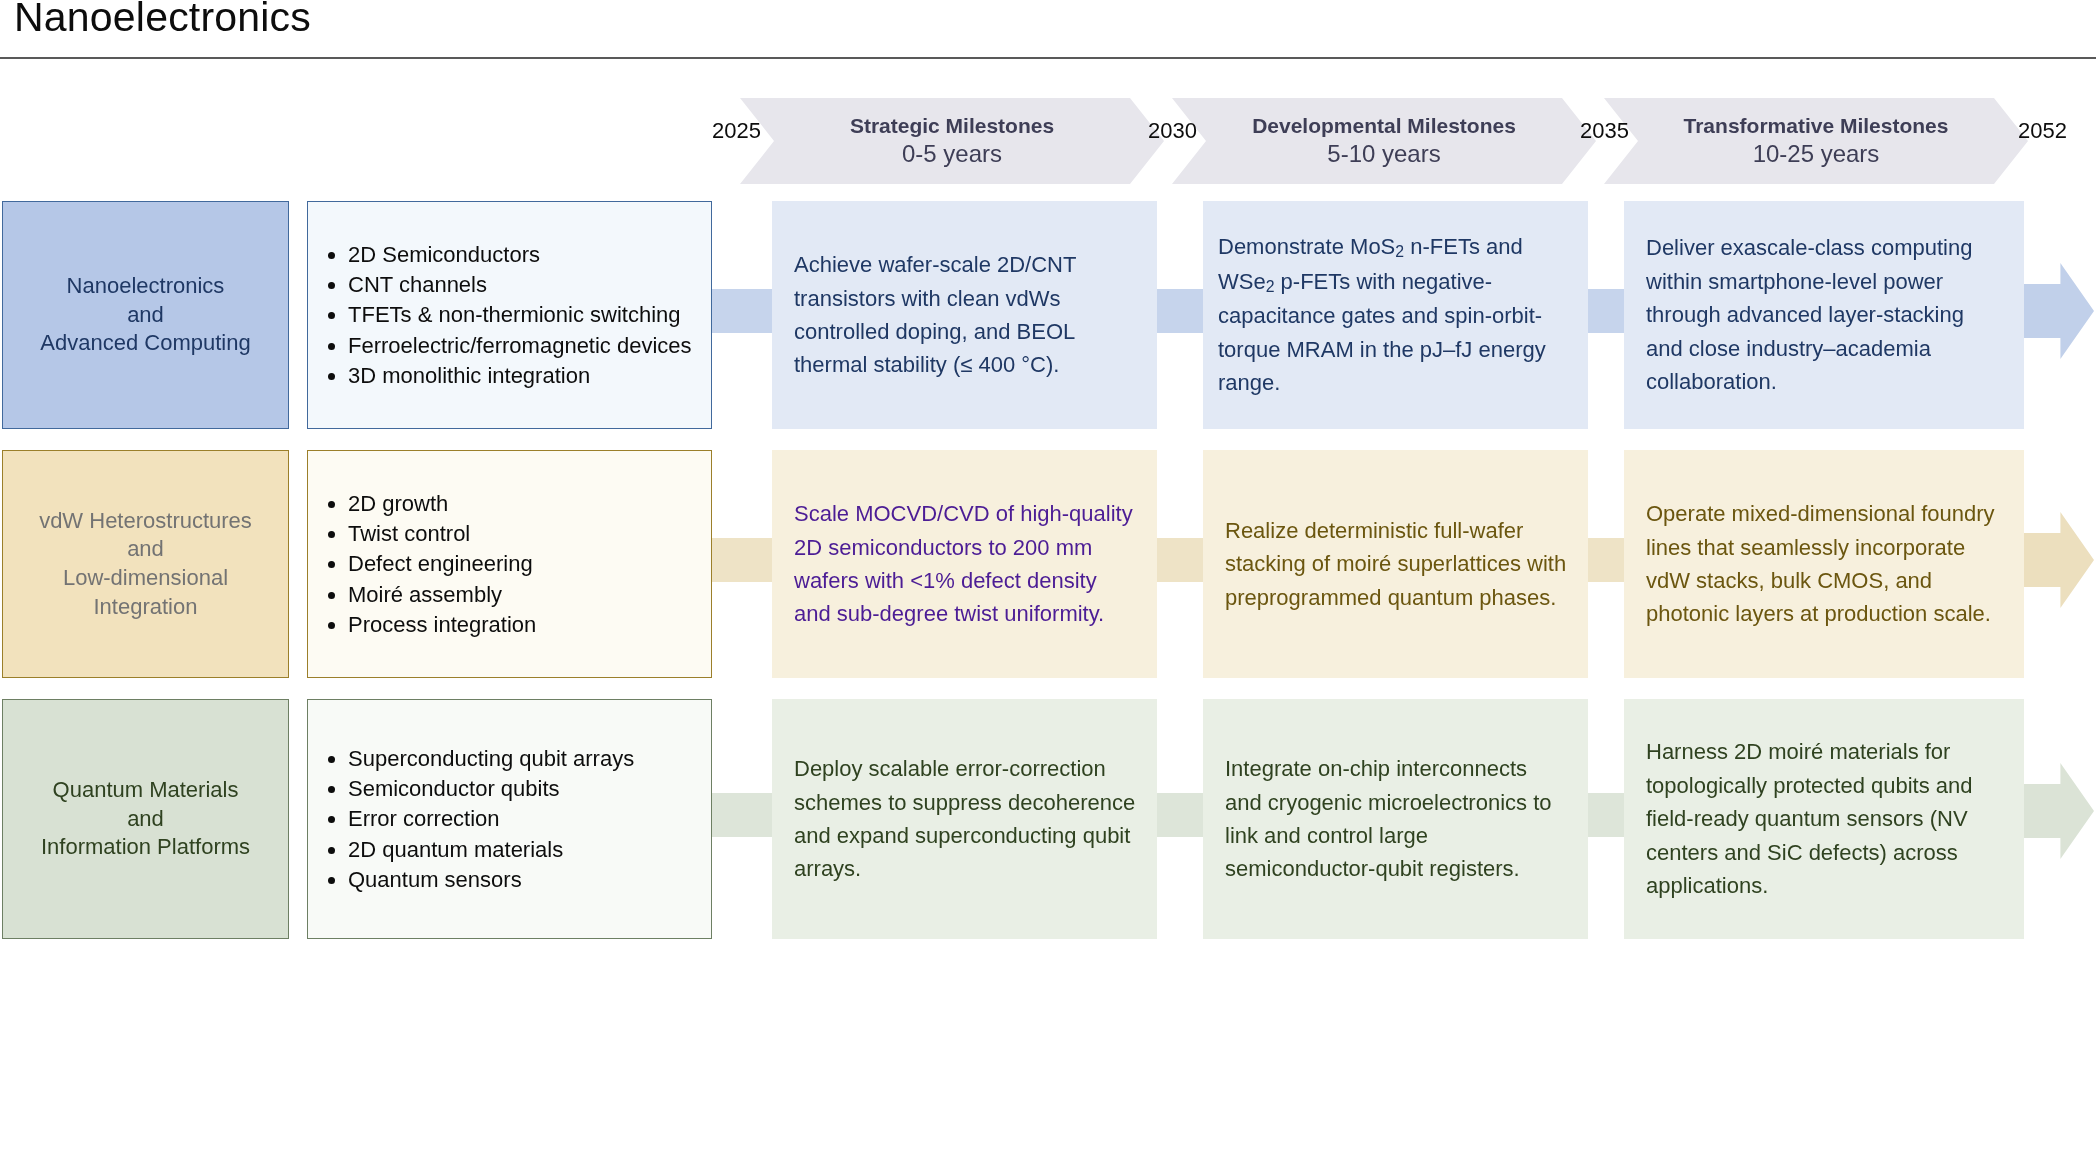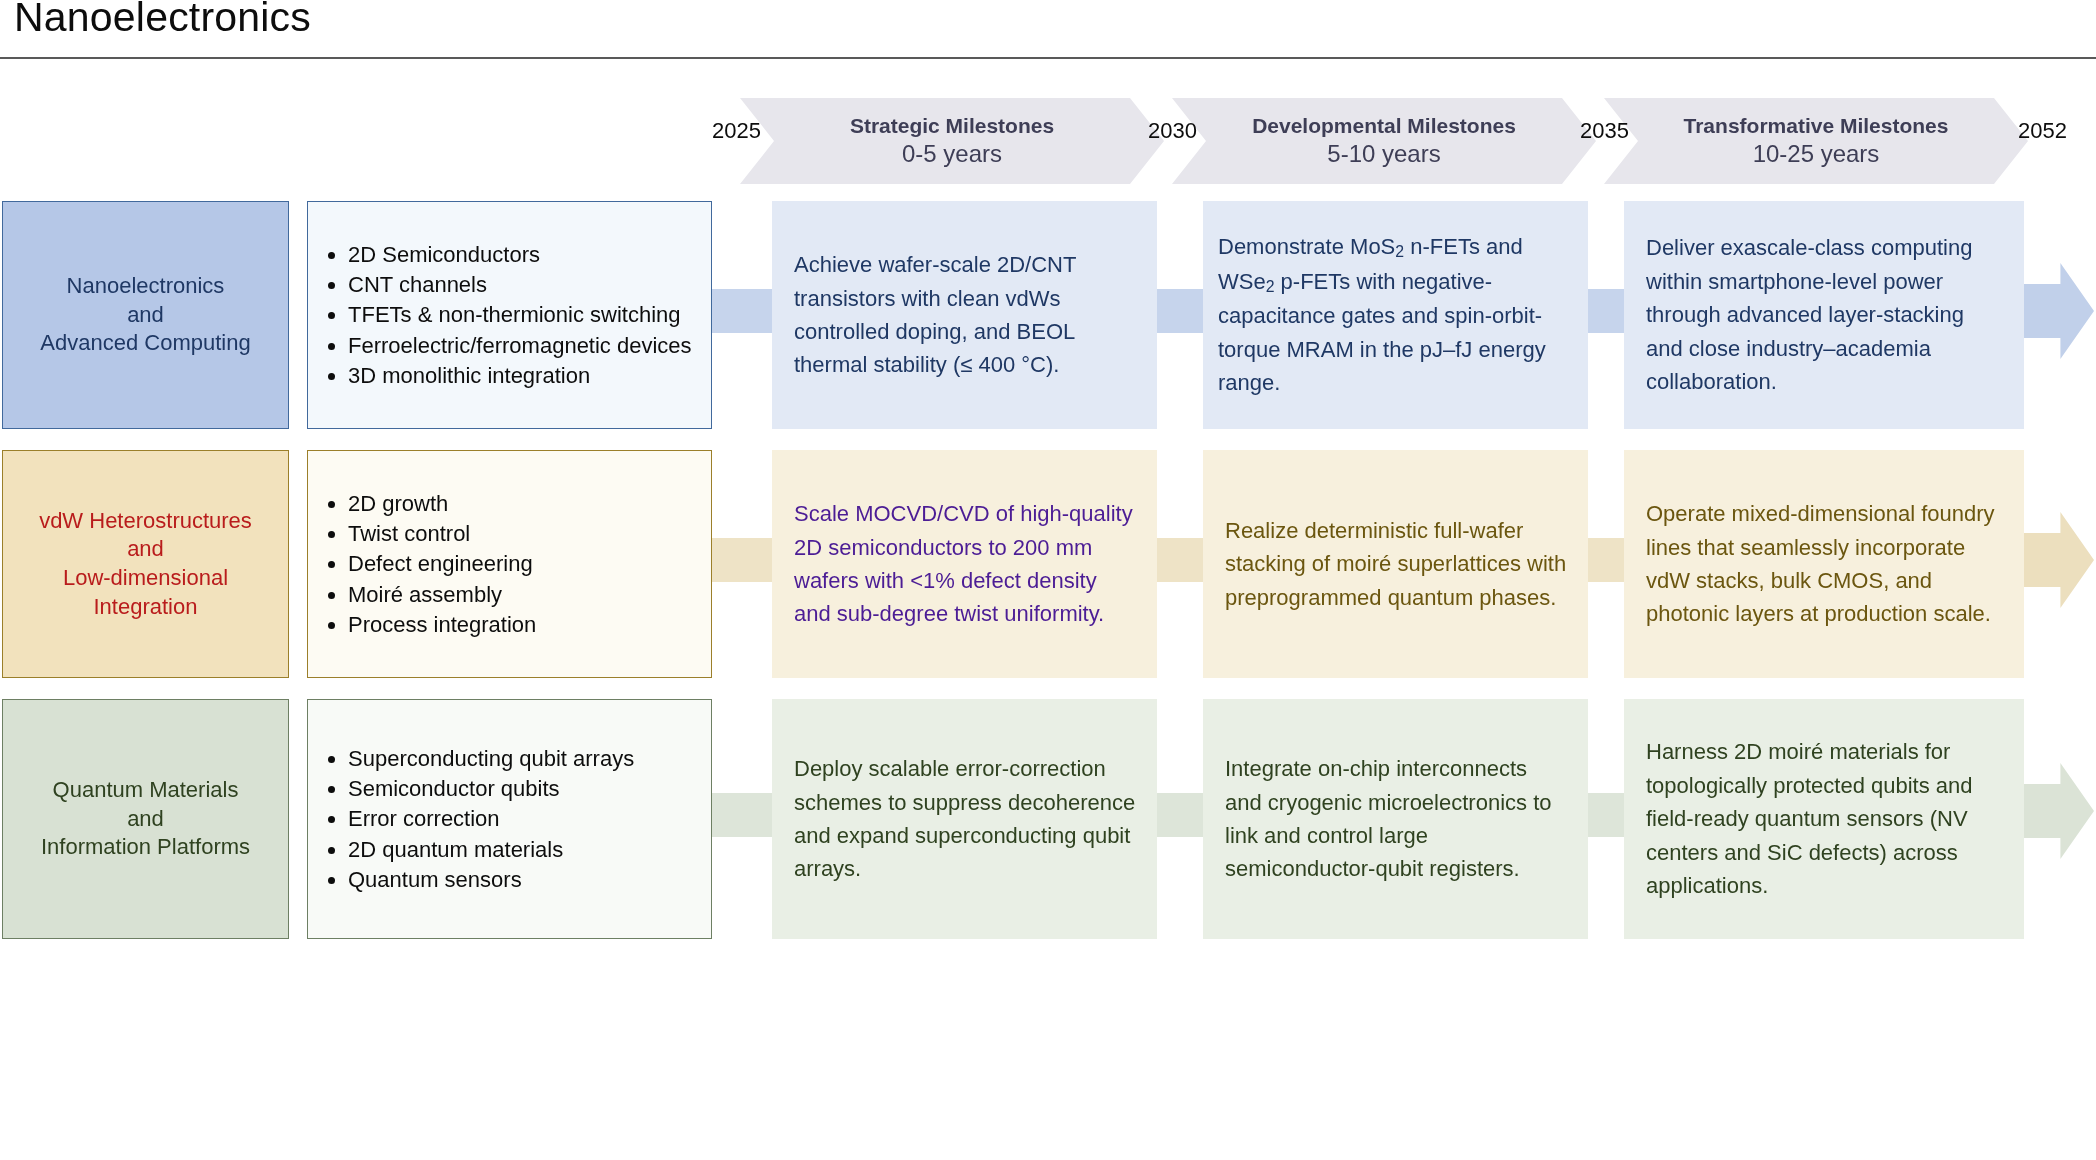--- a/index.html
+++ b/index.html
@@ -196,21 +196,21 @@
         </div>
         <div class="mile-box col-m2" style="background: rgb(226, 233, 245); color: rgb(31, 56, 100);">
           <p>Deliver exascale-class computing within smartphone-level power through advanced layer-stacking and close industry–academia collaboration.</p>
         </div>
         <div class="arrow-head" style="background: rgb(193, 208, 234); left: 2024px; top: 66px;"></div>
       </div>
       <div class="row row-1">
         <div class="conn conn-a" style="top: 92px; background: rgb(238, 227, 198);"></div>
         <div class="conn conn-b" style="top: 92px; background: rgb(238, 227, 198);"></div>
         <div class="conn conn-c" style="top: 92px; background: rgb(238, 227, 198);"></div>
-        <div class="theme-box col-theme" style="background: rgb(242, 226, 189); border-color: rgb(155, 127, 42); color: #b91c1c;">
+        <div class="theme-box col-theme" style="background: rgb(242, 226, 189); border-color: rgb(155, 127, 42); color: #737373;">
           <span>vdW Heterostructures<br>and<br>Low-dimensional<br>Integration</span>
         </div>
         <div class="subs-box col-subs" style="background: rgb(253, 251, 243); border-color: rgb(155, 127, 42);">
           <ul class="subs-list">
             <li>2D growth</li>
             <li>Twist control</li>
             <li>Defect engineering</li>
             <li>Moiré assembly</li>
             <li>Process integration</li>
           </ul>

